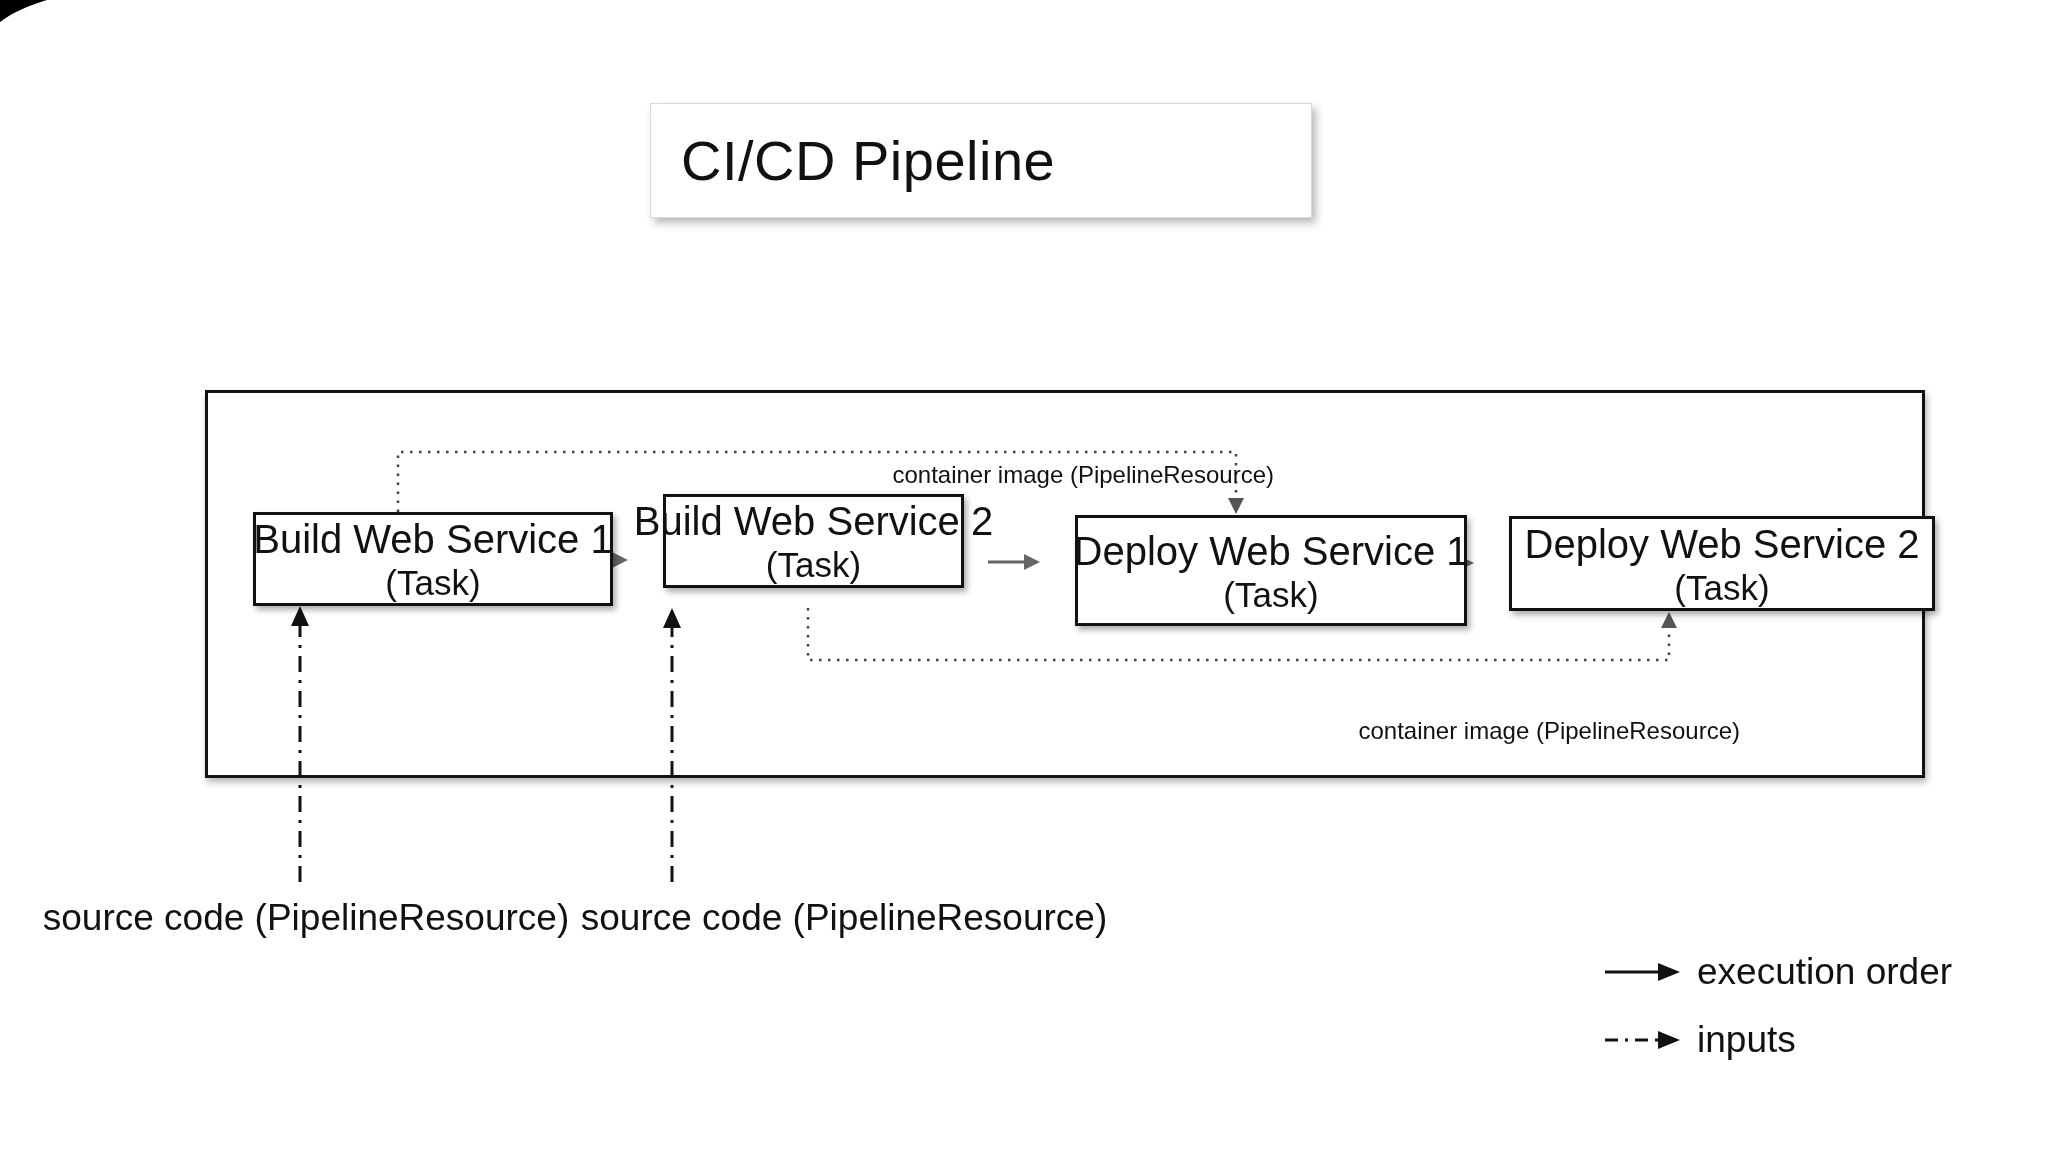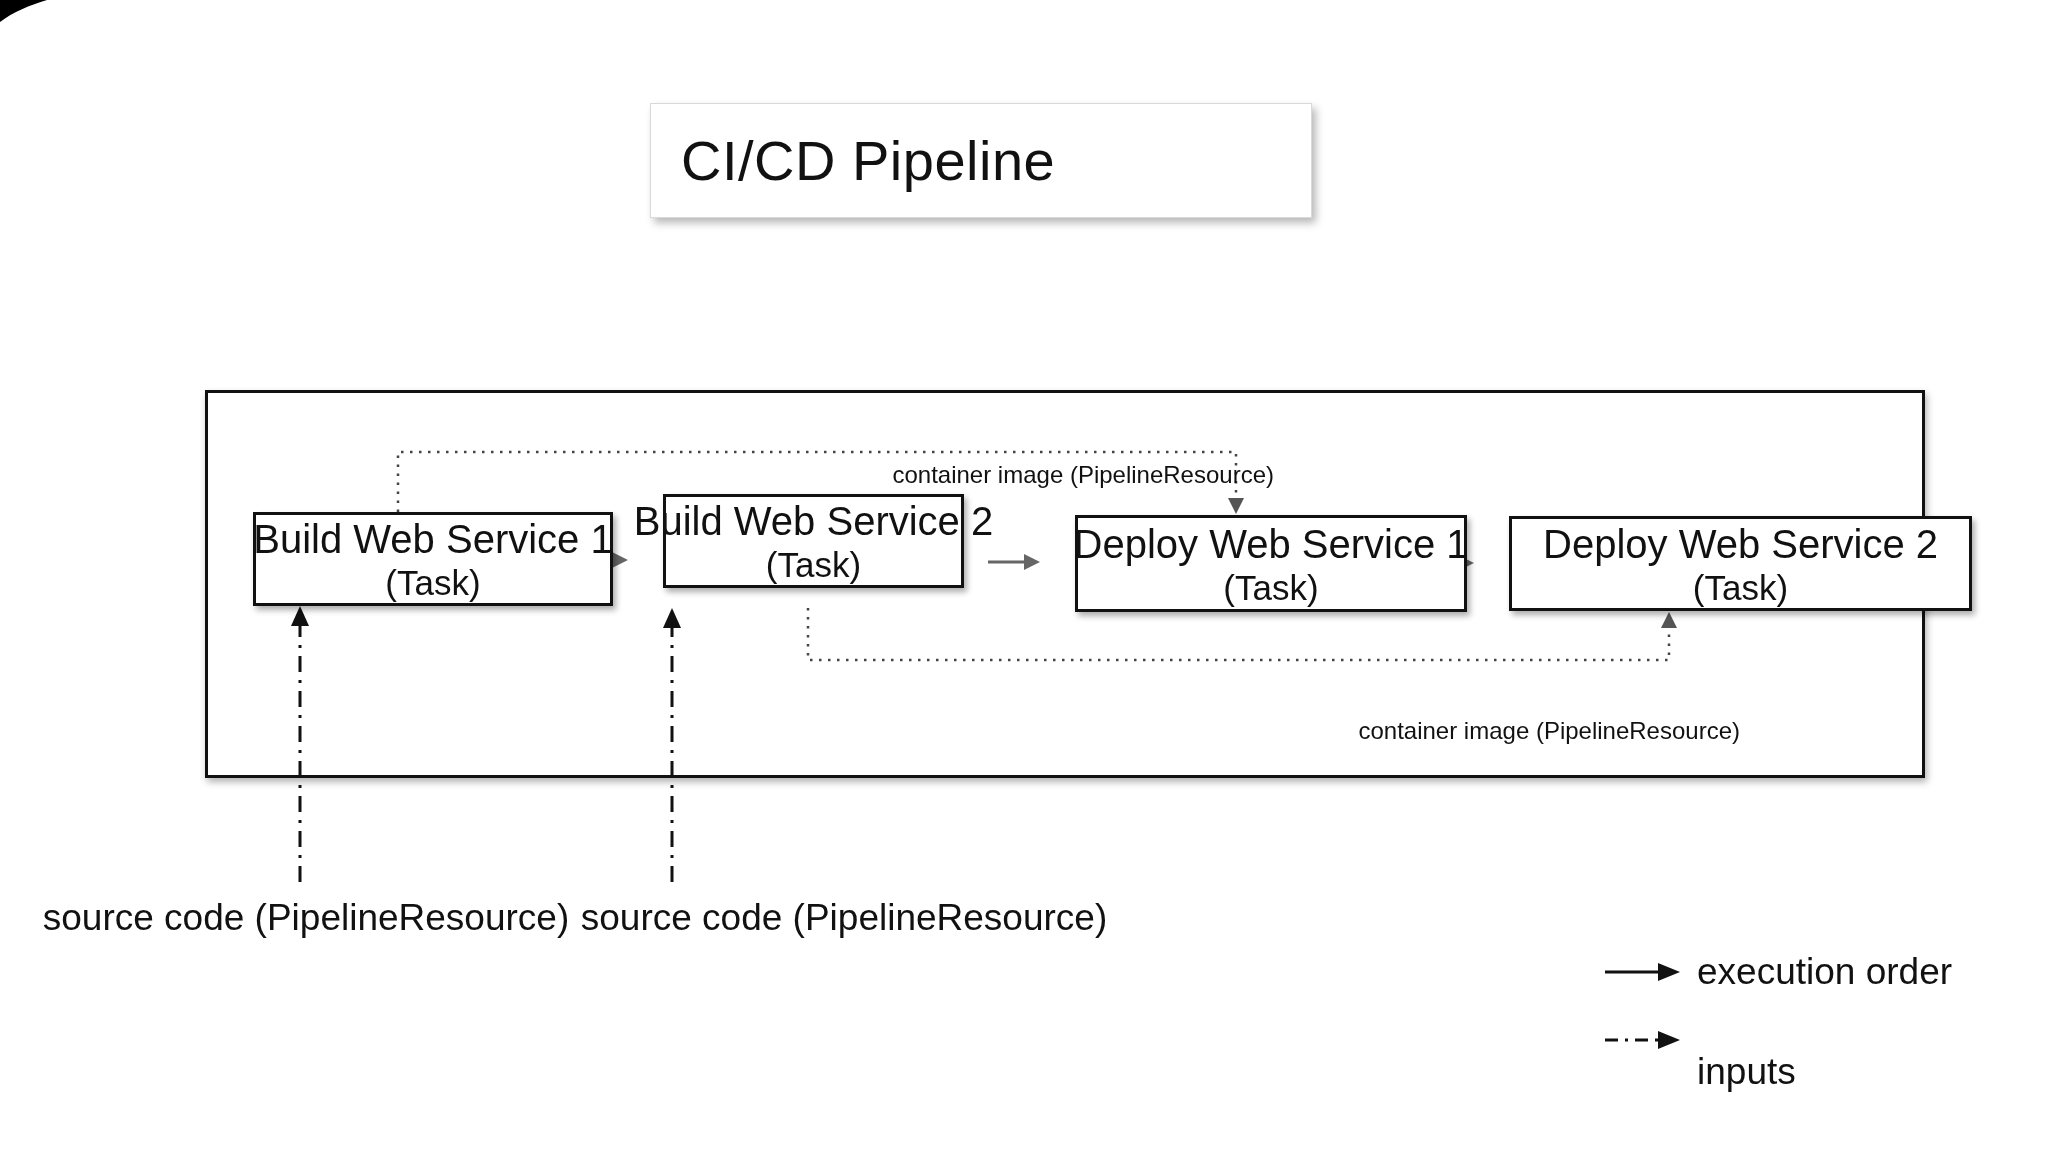--- a/index.html
+++ b/index.html
@@ -65,22 +65,22 @@
     line-height: 48px;
     white-space: nowrap;
   }
   .task-box .task-type {
     font-size: 35px;
     line-height: 40px;
     white-space: nowrap;
   }
   #task-1 { left: 218px;  top: 512px; width: 360px; height: 94px; }
   #task-2 { left: 628px;  top: 494px; width: 301px; height: 94px; }
-  #task-3 { left: 1040px; top: 515px; width: 392px; height: 97px; }
-  #task-4 { left: 1474px; top: 516px; width: 463px; height: 95px; }
+  #task-3 { left: 1040px; top: 515px; width: 392px; height: 111px; }
+  #task-4 { left: 1474px; top: 516px; width: 426px; height: 95px; }
 
   .connector-layer {
     position: absolute;
     left: 0; top: 0;
     width: 2048px; height: 1152px;
     z-index: 2;
   }
   .diagram-label {
     position: absolute;
     font-size: 24px;
@@ -104,21 +104,21 @@
   #label-source-1 { left: 6px;   top: 896px; width: 600px; }
   #label-source-2 { left: 544px; top: 896px; width: 600px; }
   .legend-label {
     position: absolute;
     font-size: 37px;
     line-height: 42px;
     white-space: nowrap;
     z-index: 4;
   }
   #legend-execution-label { left: 1697px; top: 951px; }
-  #legend-inputs-label    { left: 1697px; top: 1051px; }
+  #legend-inputs-label    { left: 1697px; top: 1019px; }
 </style>
 </head>
 <body>
 
 <div class="stage">
 
   <svg class="corner-wedge" width="60" height="30" viewBox="0 0 60 30">
     <path d="M0,0 H47 C30,5 13,12 0,22 Z" fill="#000000"></path>
   </svg>
 

